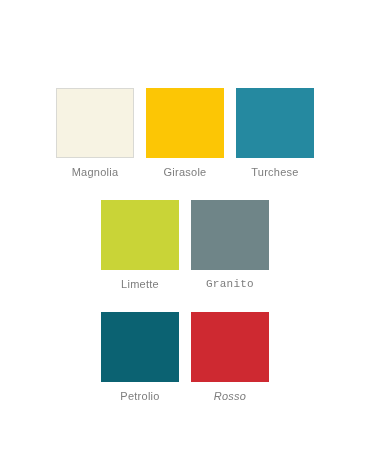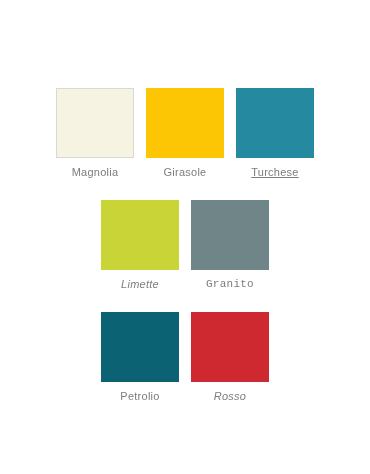--- a/index.html
+++ b/index.html
@@ -80,30 +80,30 @@
       <span class="swatch-label" style="color: rgb(125, 125, 125);">Magnolia</span>
     </div>
 
     <div class="swatch-cell">
       <span class="swatch-chip" style="background-color: rgb(252, 198, 5);"></span>
       <span class="swatch-label" style="color: rgb(125, 125, 125);">Girasole</span>
     </div>
 
     <div class="swatch-cell">
       <span class="swatch-chip" style="background-color: rgb(37, 137, 160);"></span>
-      <span class="swatch-label" style="color: rgb(125, 125, 125); text-decoration: underline;">Turchese</span>
+      <span class="swatch-label" style="color: rgb(125, 125, 125);">Turchese</span>
     </div>
 
   </div>
 
   <div class="swatch-row">
 
     <div class="swatch-cell">
       <span class="swatch-chip" style="background-color: rgb(201, 212, 55);"></span>
-      <span class="swatch-label" style="color: rgb(125, 125, 125); font-style: italic;">Limette</span>
+      <span class="swatch-label" style="color: rgb(125, 125, 125);">Limette</span>
     </div>
 
 
     <div class="swatch-cell">
       <span class="swatch-chip" style="background-color: rgb(111, 133, 136);"></span>
       <span class="swatch-label" style="color: rgb(125, 125, 125); font-family: Liberation Mono, monospace;">Granito</span>
     </div>
 
   </div>
 

